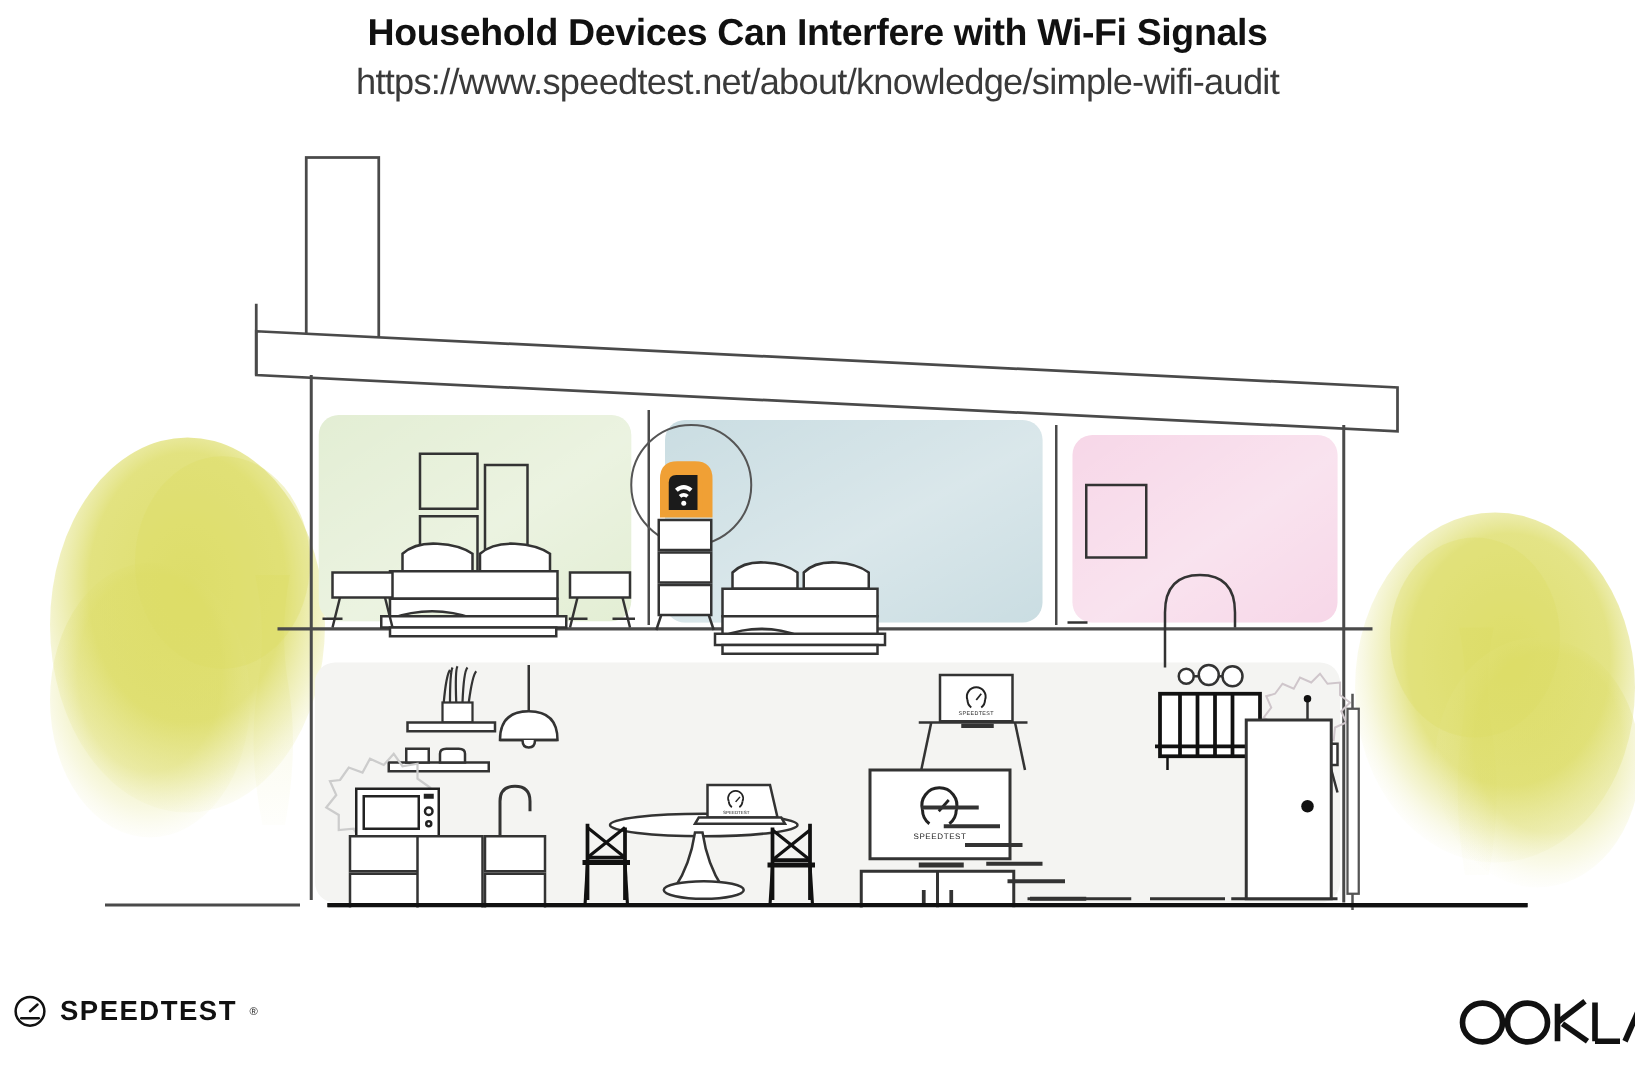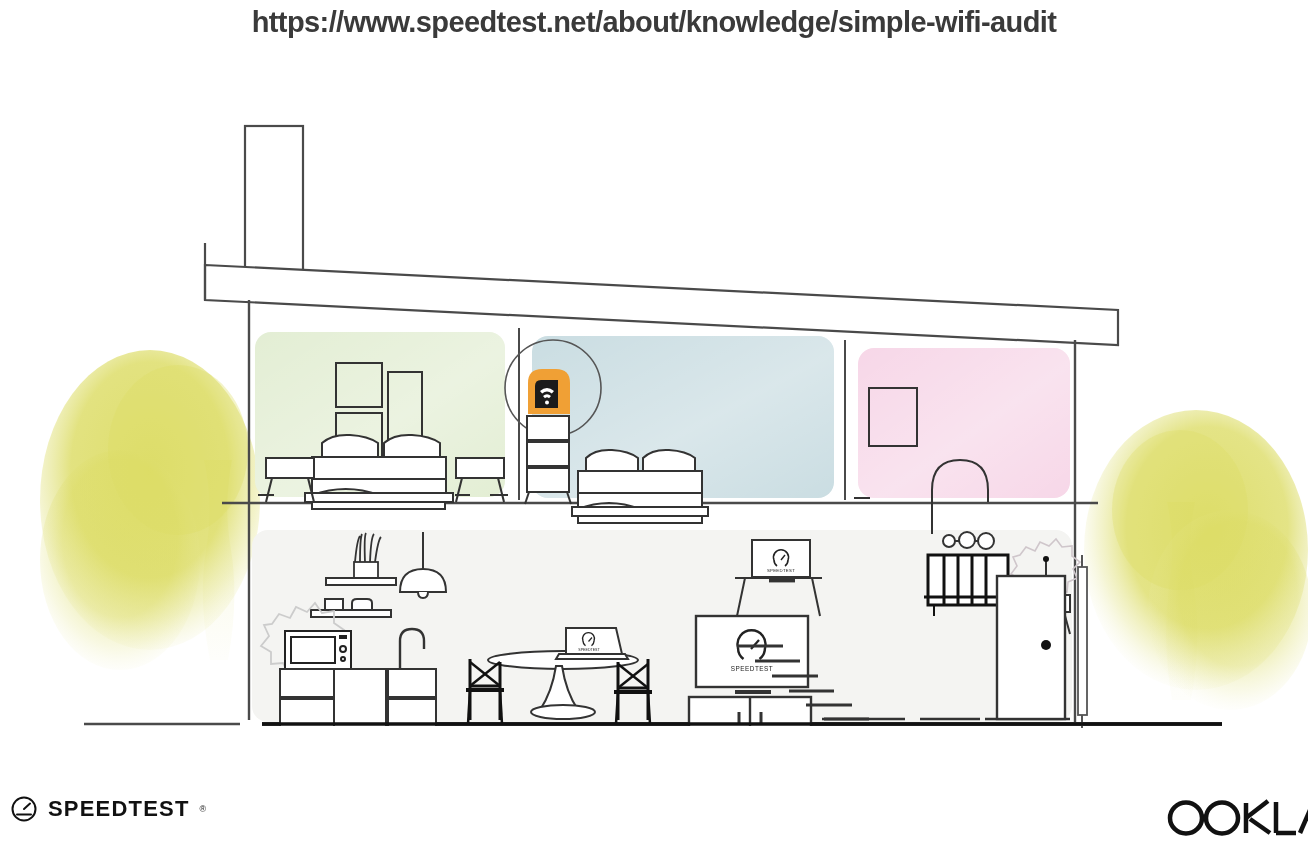--- a/index.html
+++ b/index.html
@@ -2,37 +2,38 @@
 <html><head>
 <meta charset="utf-8">
 <style>
   html,body{margin:0;padding:0;background:#ffffff;}
   body{width:1308px;height:861px;position:relative;overflow:hidden;
        font-family:"Liberation Sans",sans-serif;color:#1a1a1a;}
   .canvas{position:absolute;inset:0;width:1308px;height:861px;}
   .header{position:absolute;top:0;left:0;width:1308px;text-align:center;}
   .title{font-size:30px;font-weight:bold;letter-spacing:-0.3px;margin:10px 0 0 0;
          font-family:"Liberation Sans",sans-serif;color:#111;}
-  .subtitle{font-size:29px;font-weight:700;margin:6px 0 0 0;color:#3a3a3a;
+  .subtitle{font-size:29px;font-weight:400;margin:6px 0 0 0;color:#3a3a3a;
             font-family:"Liberation Sans",sans-serif;letter-spacing:-0.6px;}
   .illus{position:absolute;left:0;top:100px;width:1308px;height:660px;}
   .footer{position:absolute;left:0;bottom:0;width:1308px;height:90px;}
   .brand{position:absolute;left:10px;top:24px;display:flex;align-items:center;gap:10px;}
   .brand-word{font-size:22px;font-weight:bold;letter-spacing:1.2px;
               font-family:"Liberation Sans",sans-serif;color:#111;}
   .brand-tm{font-size:9px;vertical-align:super;}
   .ookla{position:absolute;right:-6px;top:26px;}
   svg{display:block;}
 </style>
 </head>
 <body>
 
 <div class="canvas">
 
   <div class="header">
+    <p class="title">Household Devices Can Interfere with Wi-Fi Signals</p>
     <p class="subtitle">https://www.speedtest.net/about/knowledge/simple-wifi-audit</p>
   </div>
 
   <div class="illus">
     <svg viewBox="0 0 1308 660" width="1308" height="660">
       <defs>
         <radialGradient id="treeGrad" cx="50%" cy="40%" r="62%">
           <stop offset="0%" stop-color="#dcdc64" stop-opacity="0.95"></stop>
           <stop offset="58%" stop-color="#dcdc64" stop-opacity="0.82"></stop>
           <stop offset="80%" stop-color="#e4e48a" stop-opacity="0.45"></stop>

